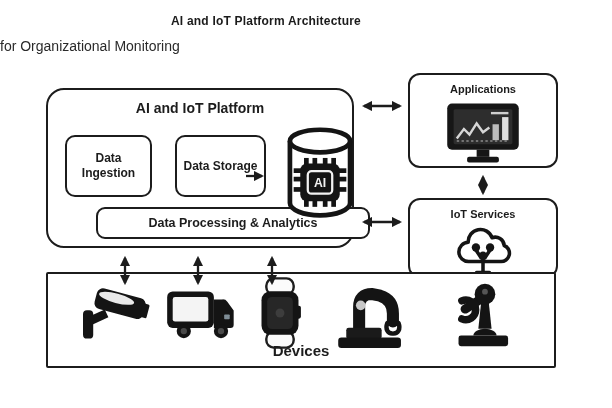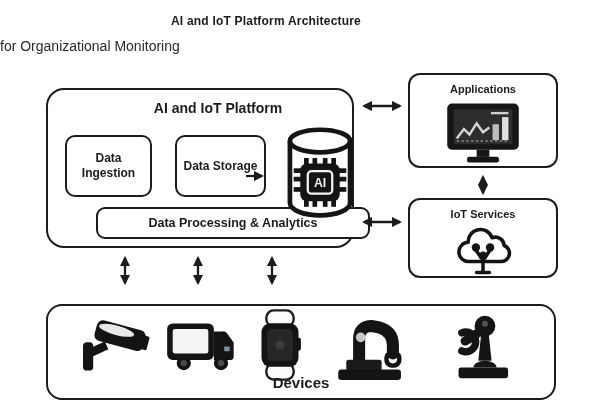--- a/index.html
+++ b/index.html
@@ -10,36 +10,36 @@
   .title{
     position:absolute;top:14px;left:0;width:532px;text-align:center;
     font-size:12px;font-weight:bold;letter-spacing:.2px;color:#1b1b1b;
   }
   .subtitle{
     position:absolute;top:38px;left:0;width:612px;
     font-size:14px;font-weight:500;color:#2a2a2a;
   }
   .box{position:absolute;border:2.5px solid #1c1c1c;border-radius:14px;background:#fff;box-sizing:border-box;}
   .platform{left:46px;top:88px;width:308px;height:160px;border-radius:18px;}
-  .platform-label{position:absolute;top:10px;left:0;width:100%;text-align:center;font-size:14px;font-weight:bold;padding-left:18px;}
+  .platform-label{position:absolute;top:10px;left:0;width:100%;text-align:center;font-size:14px;font-weight:bold;}
   .subbox{position:absolute;border:2.5px solid #1c1c1c;border-radius:10px;box-sizing:border-box;
           display:flex;align-items:center;justify-content:center;text-align:center;
           font-size:12px;font-weight:bold;line-height:1.25;padding:2px;}
   .ingestion{left:17px;top:45px;width:87px;height:62px;}
   .storage{left:127px;top:45px;width:91px;height:62px;}
   .procbar{position:absolute;left:17px;top:117px;width:274px;height:32px;border:2.5px solid #1c1c1c;border-radius:9px;
            box-sizing:border-box;display:flex;align-items:center;justify-content:center;
            font-size:12.5px;font-weight:bold;background:#fff;margin-left:31px;}
   .dbicon{position:absolute;left:233px;top:36px;width:78px;height:94px;z-index:3;}
   .apps{left:408px;top:73px;width:150px;height:95px;border-radius:12px;}
   .iot{left:408px;top:198px;width:150px;height:80px;border-radius:12px;padding-left:28px;}
   .side-label{position:absolute;top:8px;left:0;width:100%;text-align:center;font-size:11px;font-weight:bold;}
   .monitor-wrap{position:absolute;left:50%;top:27px;transform:translateX(-50%);width:86px;height:62px;}
   .cloud-wrap{position:absolute;left:50%;top:23px;transform:translateX(-50%);width:66px;height:54px;}
-  .devices{left:46px;top:304px;width:510px;height:96px;border-radius:16px;}
+  .devices{left:46px;top:272px;width:510px;height:96px;border-radius:2px;}
   .devices-label{position:absolute;bottom:7px;left:0;width:100%;text-align:center;font-size:15px;font-weight:bold;}
   .devicon{position:absolute;top:8px;}
   .dev-camera{left:30px;width:76px;height:66px;}
   .dev-truck{left:116px;top:13px;width:76px;height:58px;}
   .dev-watch{left:206px;top:2px;width:52px;height:74px;}
   .dev-robot1{left:284px;top:4px;width:80px;height:74px;}
   .dev-robot2{left:392px;top:2px;width:80px;height:76px;}
   .arrows{position:absolute;left:0;top:0;width:612px;height:408px;pointer-events:none;z-index:5;}
   svg{display:block;width:100%;height:100%;}
 </style>

